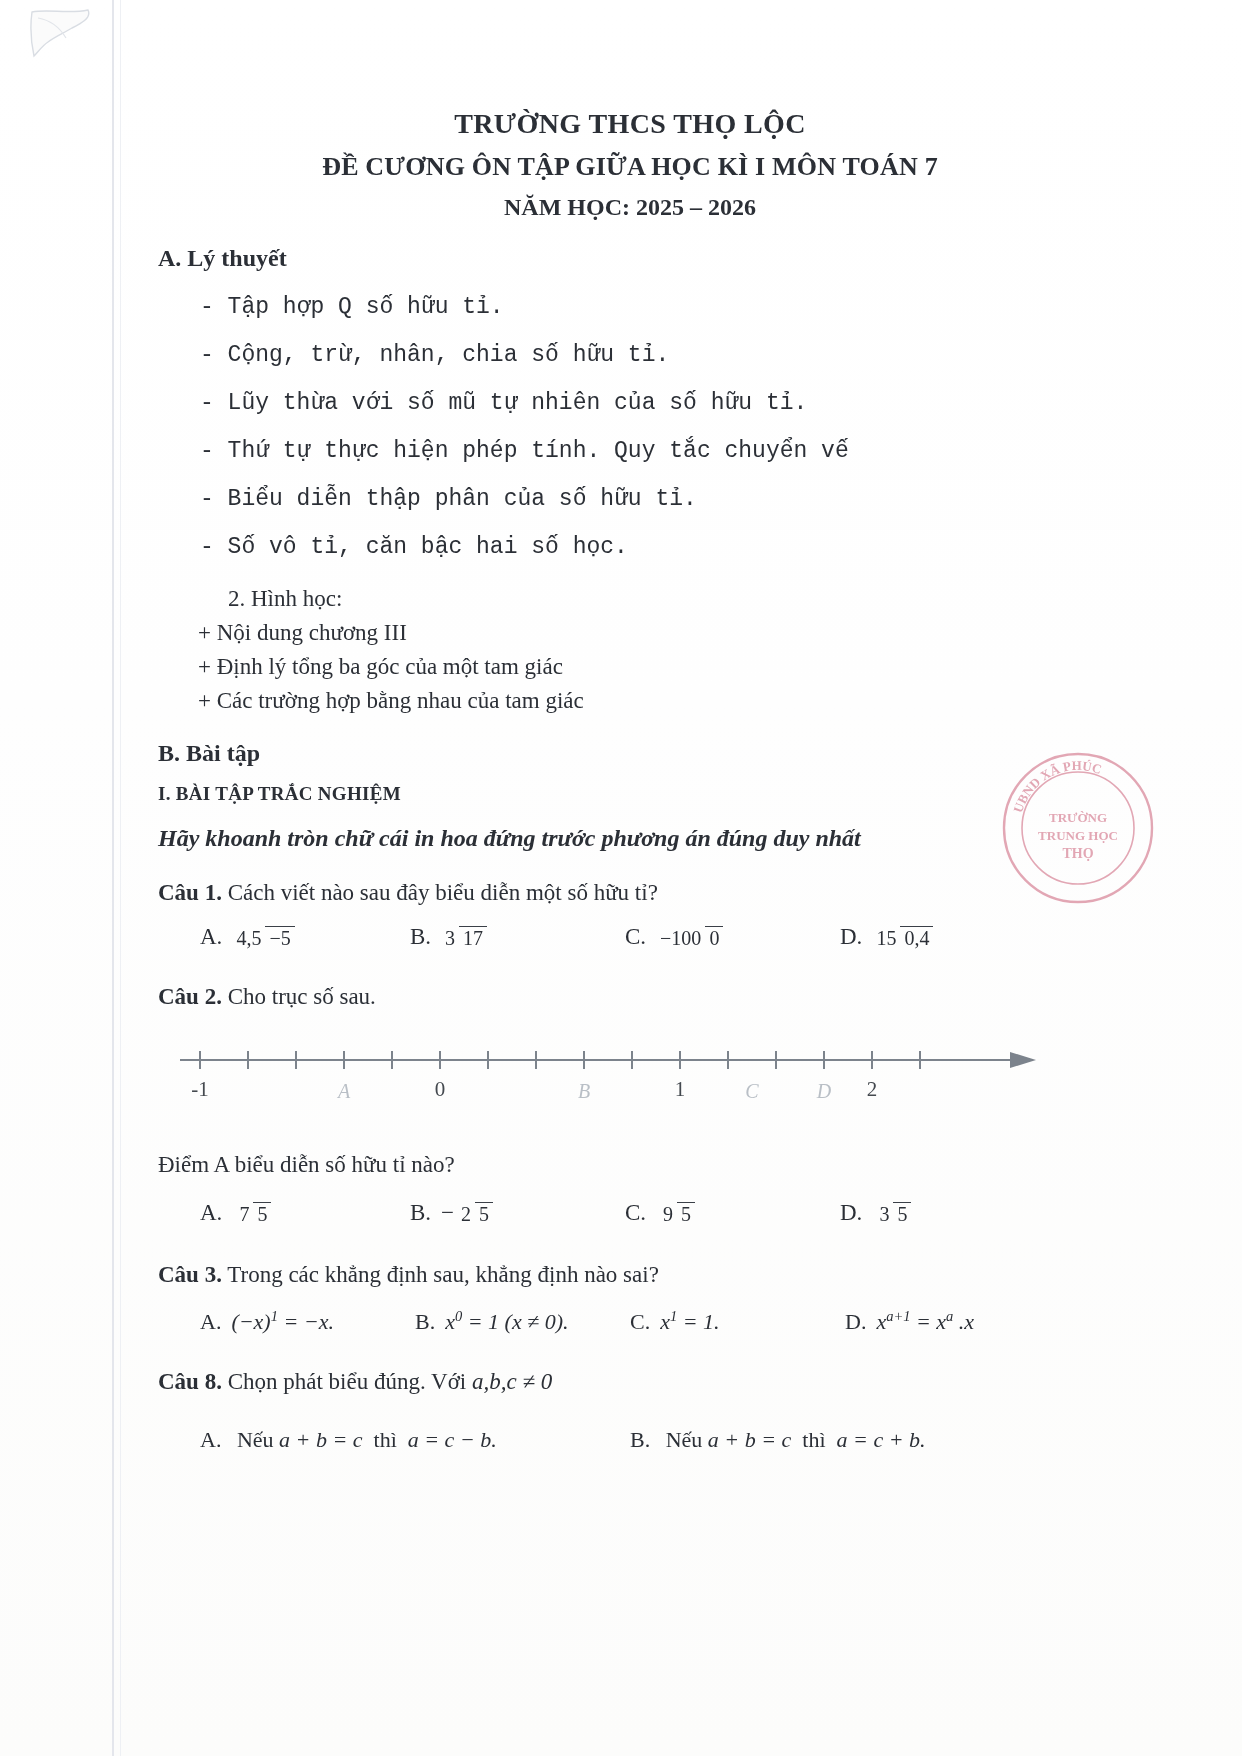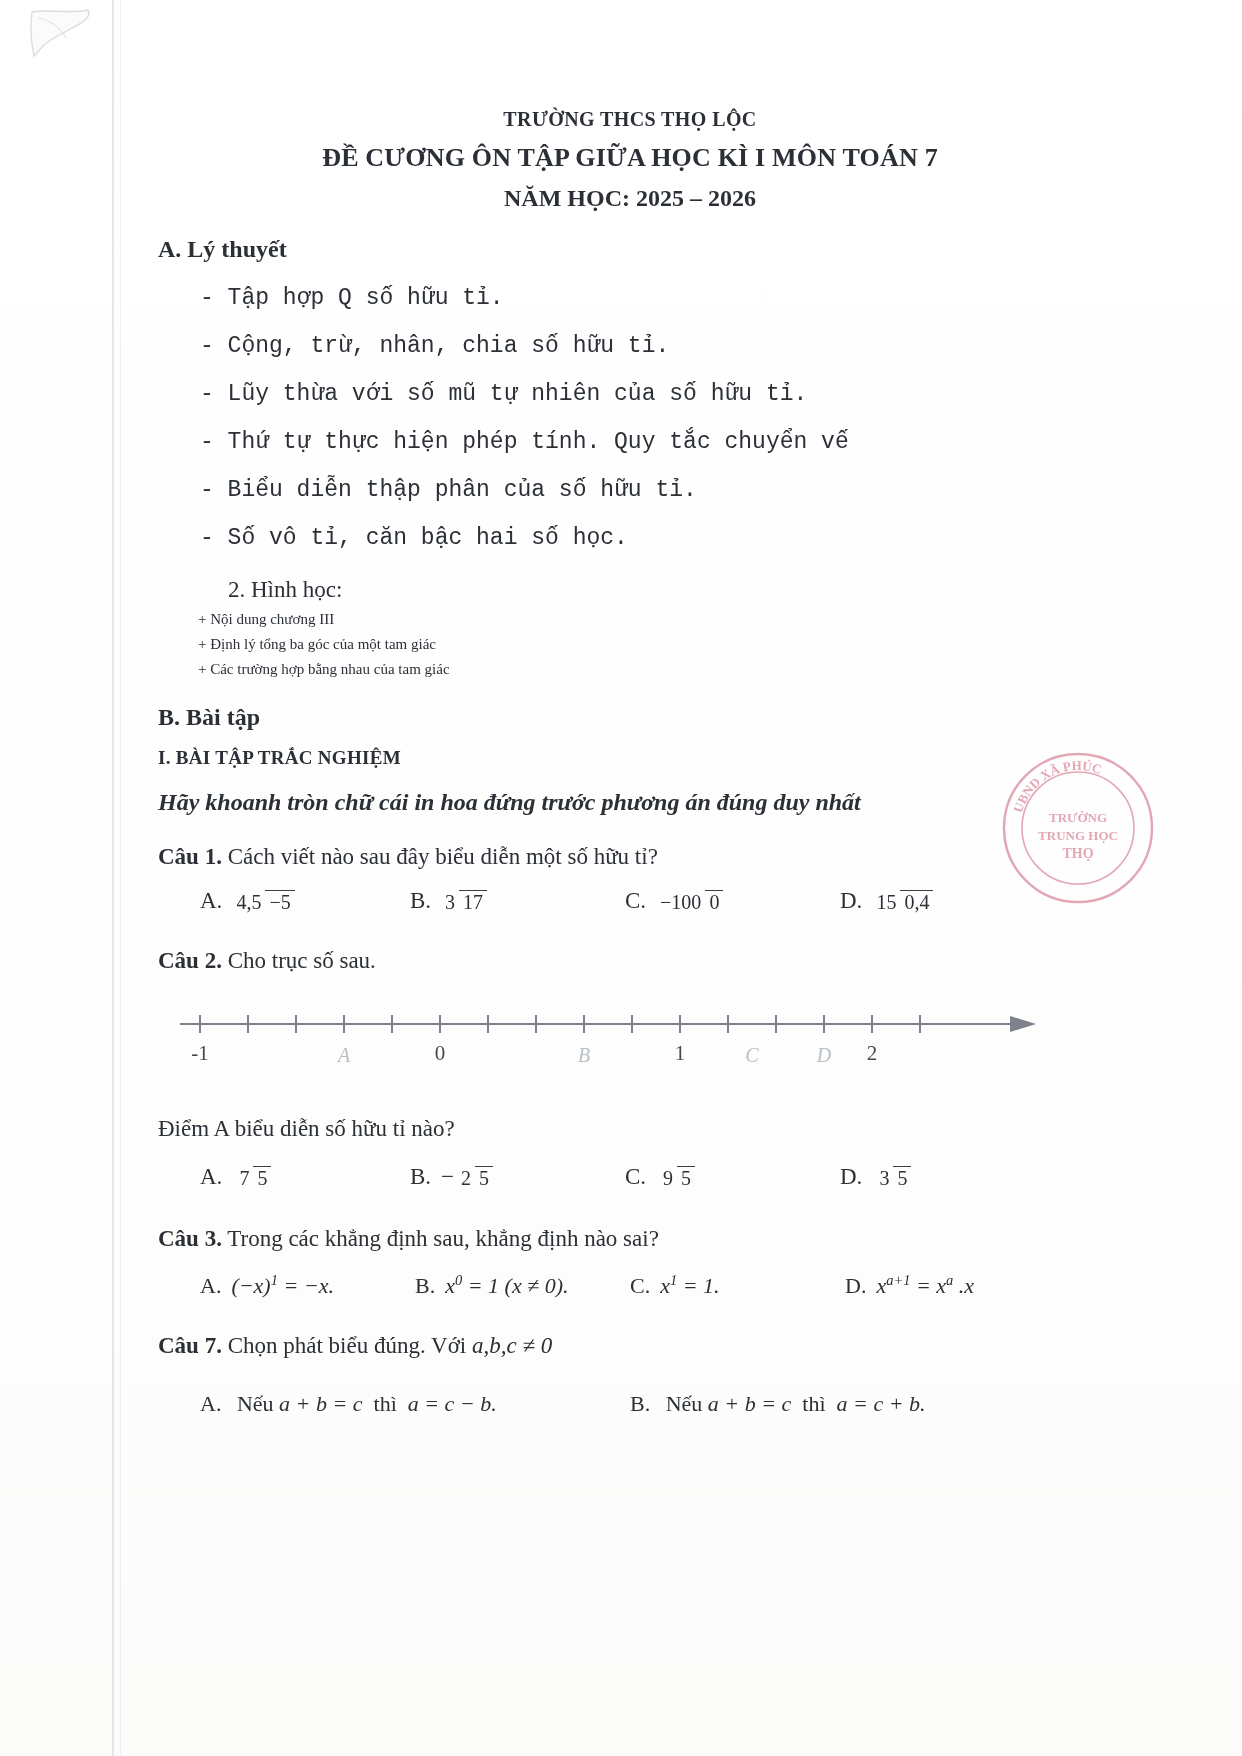--- a/index.html
+++ b/index.html
@@ -53,21 +53,21 @@
     left: 120px;
     top: 0;
     width: 1px;
     height: 1756px;
     background: #eef0f4;
   }
 
   .center { text-align: center; }
   .title1 {
     font-weight: bold;
-    font-size: 20px;
+    font-size: 28px;
     letter-spacing: 0.4px;
     margin-top: 108px;
   }
   .title2 {
     font-weight: bold;
     font-size: 26px;
     letter-spacing: 0.2px;
     margin-top: 12px;
   }
   .title3 {
@@ -87,21 +87,21 @@
     margin-top: 18px;
     margin-left: 120px;
   }
   .bullet {
     font-size: 23px;
     margin-top: 22px;
     margin-left: 90px;
     font-family: Liberation Mono, monospace;
   }
   .plus {
-    font-size: 15px;
+    font-size: 23px;
     margin-top: 8px;
     margin-left: 88px;
   }
   .sec-head2 {
     font-weight: bold;
     font-size: 24px;
     margin-top: 26px;
     margin-left: 48px;
   }
   .sec-head3 {
@@ -368,21 +368,21 @@
         <span class="lbl">C.</span>
         <span class="mi"><i>x</i><sup class="sm">1</sup> = 1.</span>
       </div>
       <div class="opt">
         <span class="lbl">D.</span>
         <span class="mi"><i>x</i><sup class="sm">a+1</sup> = <i>x</i><sup class="sm">a</sup> .<i>x</i></span>
       </div>
     </div>
 
     <div class="question" style="margin-top:34px">
-      <b>Câu 7.</b>
+      <b>Câu 8.</b>
       <span>Chọn phát biểu đúng. Với</span>
       <span class="mi">a,b,c ≠ 0</span>
     </div>
     <div class="q4line">
       <div class="opt" style="width:430px">
         <span class="lbl" style="margin-right:10px">A.</span>
         <span>Nếu <span class="mi">a + b = c</span>&nbsp; thì&nbsp; <span class="mi">a = c − b.</span></span>
       </div>
       <div class="opt">
         <span class="lbl" style="margin-right:10px">B.</span>

